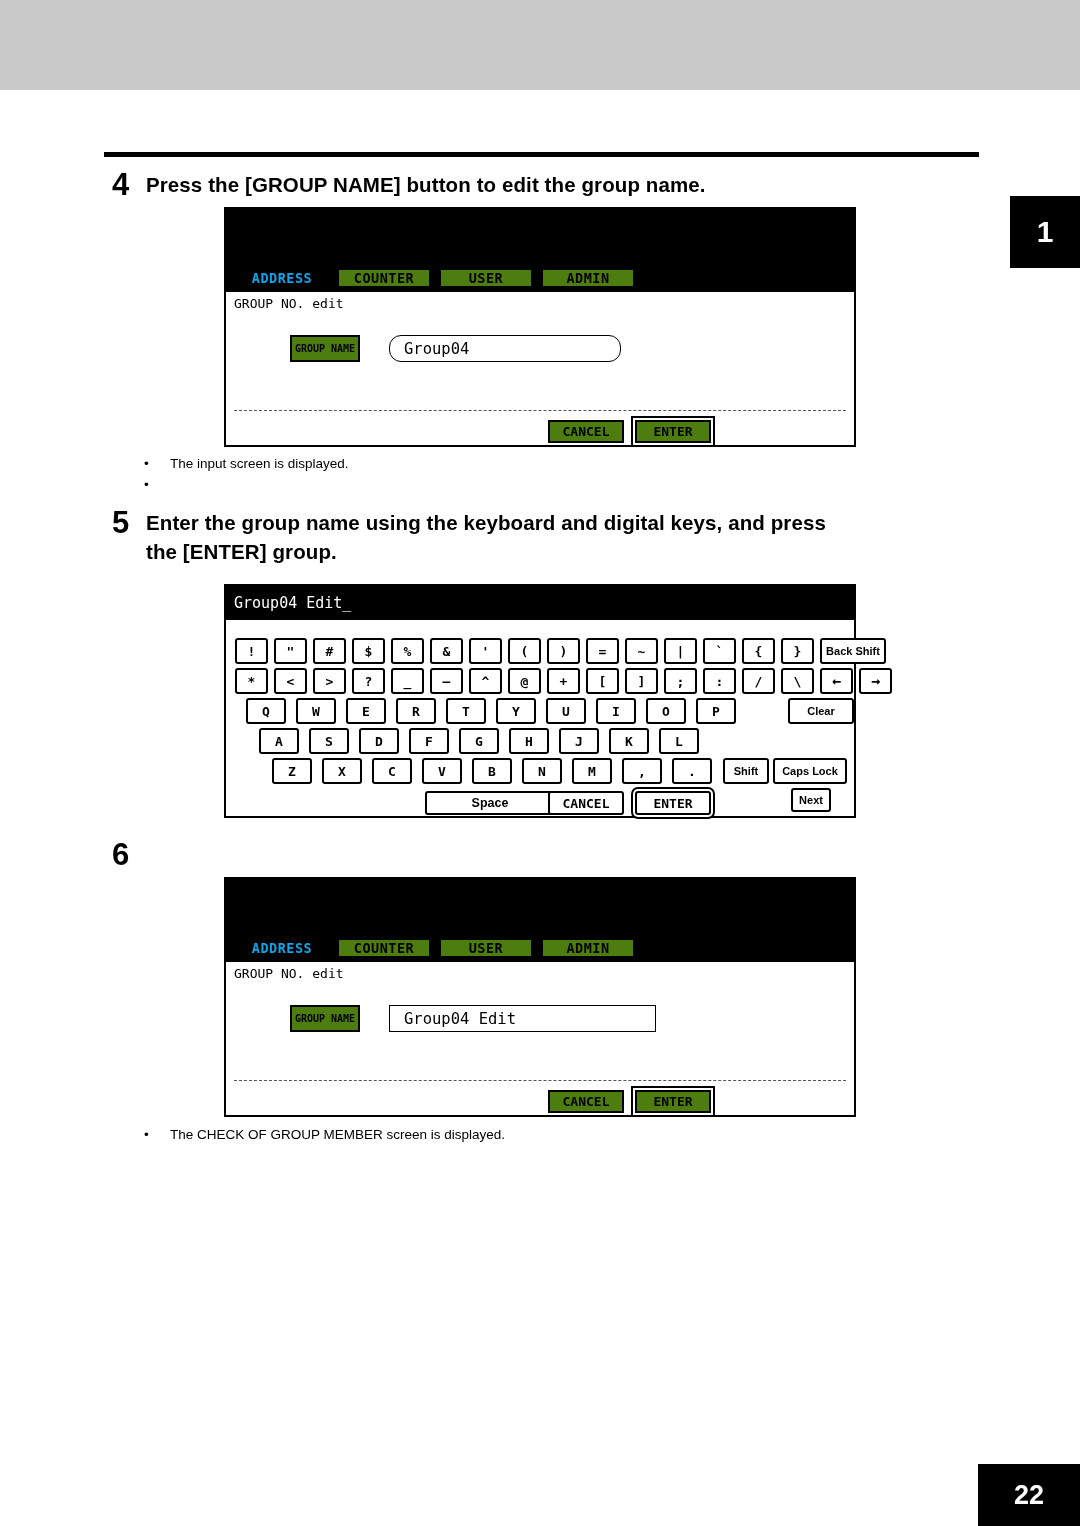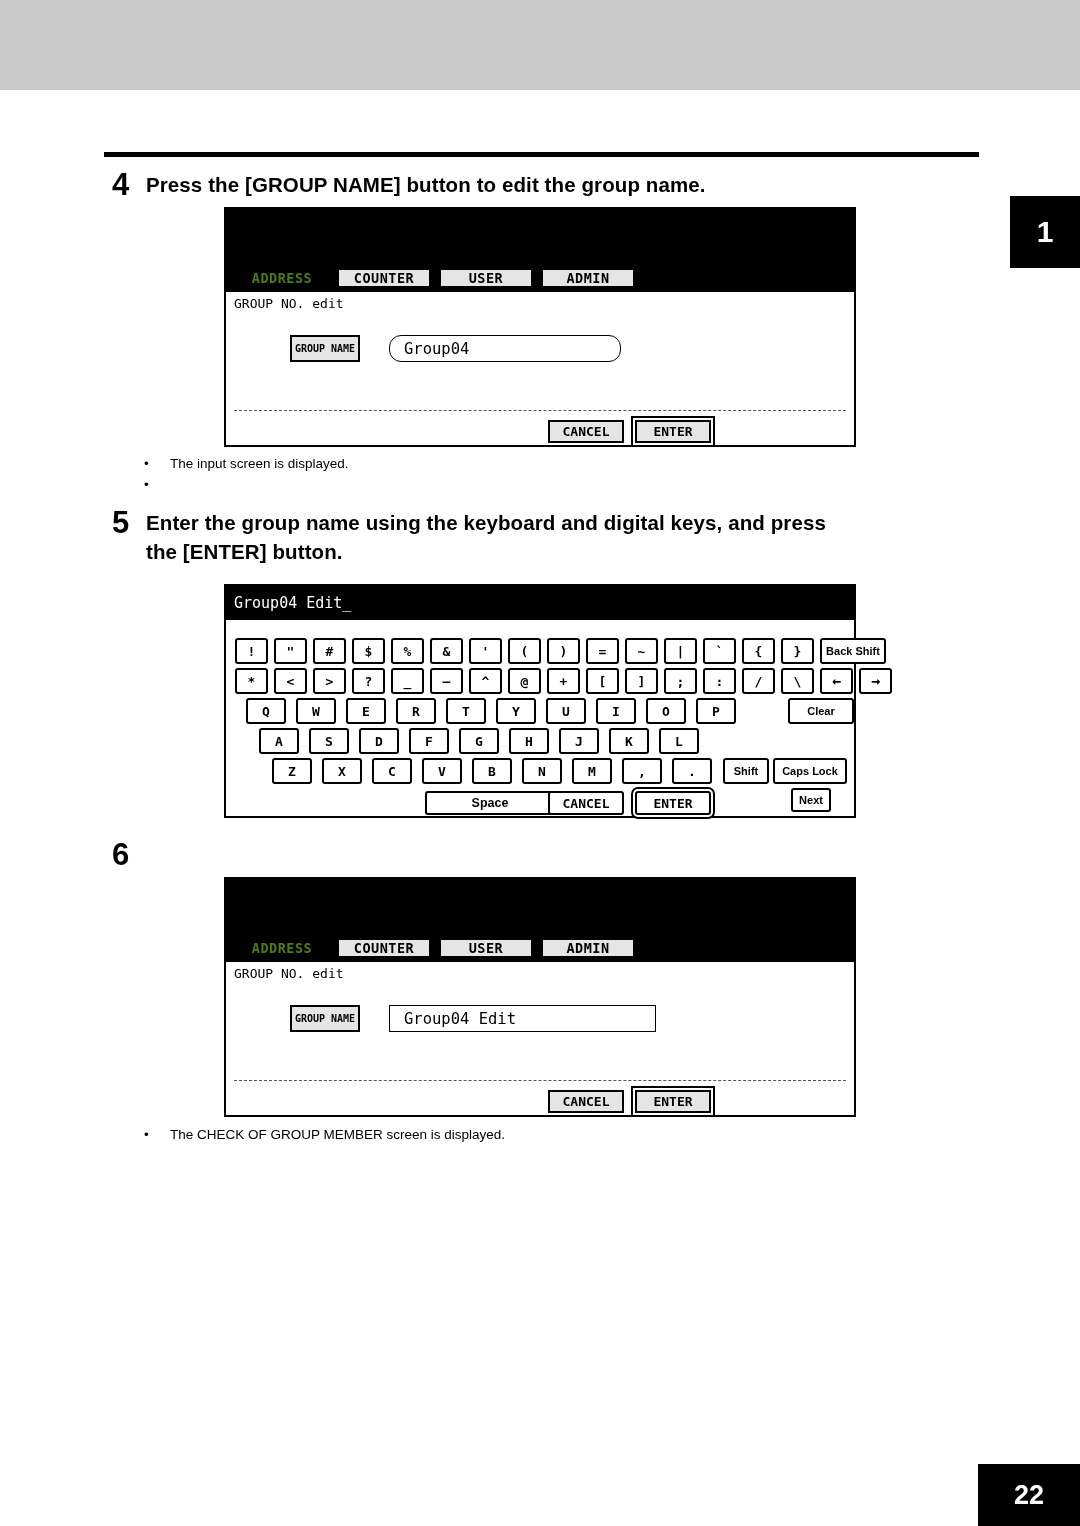--- a/index.html
+++ b/index.html
@@ -94,33 +94,33 @@
   }
   
   .panel {
     position: absolute;
     border: 2px solid #000000;
     background: #ffffff;
     box-sizing: border-box;
   }
   .lcdkey {
     border: 2px solid #000000;
-    background: #e5e5e5;
+    background: #4d7c0f;
     box-sizing: border-box;
     font-family: "DejaVu Sans Mono", monospace;
     font-weight: bold;
     display: flex;
     align-items: center;
     justify-content: center;
     text-align: center;
     color: #000000;
   }
   .lcdkey.inv {
     background: #000000;
-    color: #4d7c0f;
+    color: #0ea5e9;
   }
   .lcdkey.dbl {
     box-shadow: 0 0 0 2px #ffffff, 0 0 0 4px #000000;
   }
   .field {
     border: 1px solid #000000;
     background: #ffffff;
     box-sizing: border-box;
     display: flex;
     align-items: center;
@@ -234,21 +234,21 @@
     </div>
     <div class="row">
       <div class="dot">•</div>
     </div>
   </div>
 
   <div class="step" style="left:112px; top:508px; width:900px;">
     <div class="step-num">5</div>
     <div>
       <div class="step-title">Enter the group name using the keyboard and digital keys, and press</div>
-      <div class="step-title">the [ENTER] button.</div>
+      <div class="step-title">the [ENTER] group.</div>
     </div>
   </div>
 
   <div class="panel" style="left:224px; top:584px; width:632px; height:234px;">
     <div style="position:absolute; left:0; top:0; width:100%; height:34px; background:#000;"></div>
     <div class="title-bar-text" style="left:8px; top:8px;">Group04 Edit_</div>
 
     <div class="kb-key" style="left:9px;   top:52px; width:33px; height:26px;">
         <span>!</span>
       </div>

